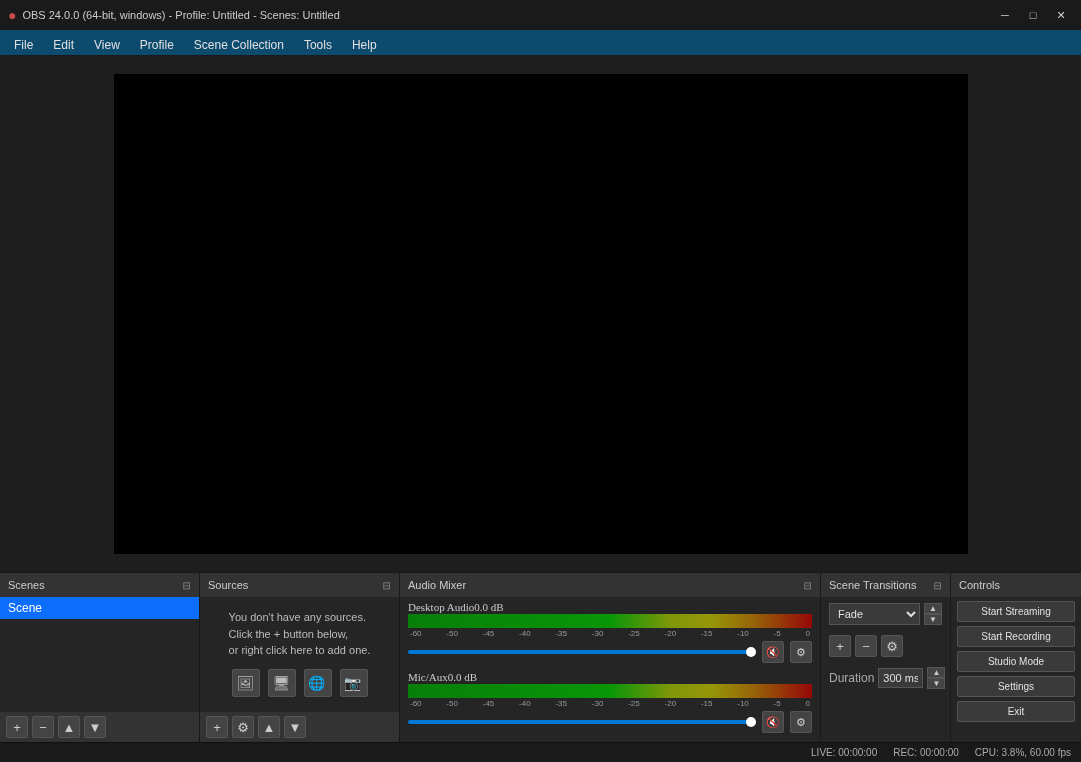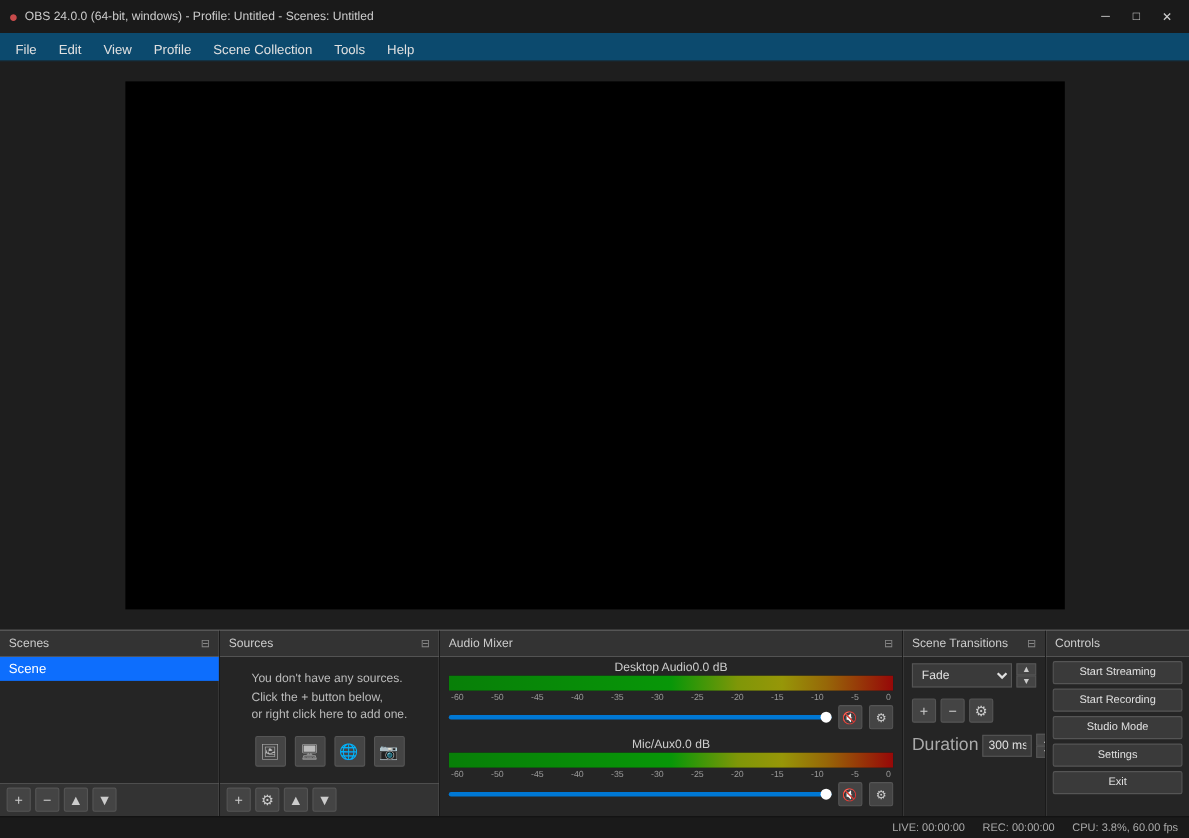--- a/index.html
+++ b/index.html
@@ -80,21 +80,21 @@
     }
     #preview-canvas {
       background: #000;
       width: 854px;
       height: 480px;
     }
 
     
     #bottom-panel {
       height: 170px;
-      background: #e5e5e5;
+      background: #c2410c;
       display: flex;
       flex-direction: column;
       flex-shrink: 0;
     }
 
     
     #panels-row {
       display: flex;
       flex: 1;
       border-top: 1px solid #1a1a1a;
@@ -216,24 +216,25 @@
       gap: 2px;
     }
 
     .audio-track {
       display: flex;
       flex-direction: column;
       gap: 1px;
     }
     .audio-track-header {
       display: flex;
-      justify-content: center;
-      align-items: center;
-      font-size: 11px;
-      color: #ccc;
+      justify-content: flex-start;
+      align-items: center;
+      font-size: 11px;
+      color: #ccc;
+      font-family: Liberation Serif, serif;
     }
     .audio-track-name { font-size: 11px; }
     .audio-track-db { font-size: 11px; color: #ccc; }
 
     .meter-bar-container {
       position: relative;
       height: 14px;
       background: #1a1a1a;
       overflow: hidden;
     }
@@ -333,21 +334,21 @@
       align-items: center;
       justify-content: center;
       font-size: 8px;
       line-height: 1;
     }
     .transition-footer-row {
       display: flex;
       align-items: center;
       gap: 4px;
     }
-    .duration-label { font-size: 16px; color: #aaa; }
+    .duration-label { font-size: 12px; color: #aaa; }
     .duration-input {
       width: 45px;
       background: #3a3a3a;
       border: 1px solid #555;
       color: #e0e0e0;
       padding: 1px 4px;
       font-size: 11px;
       height: 20px;
     }
 

